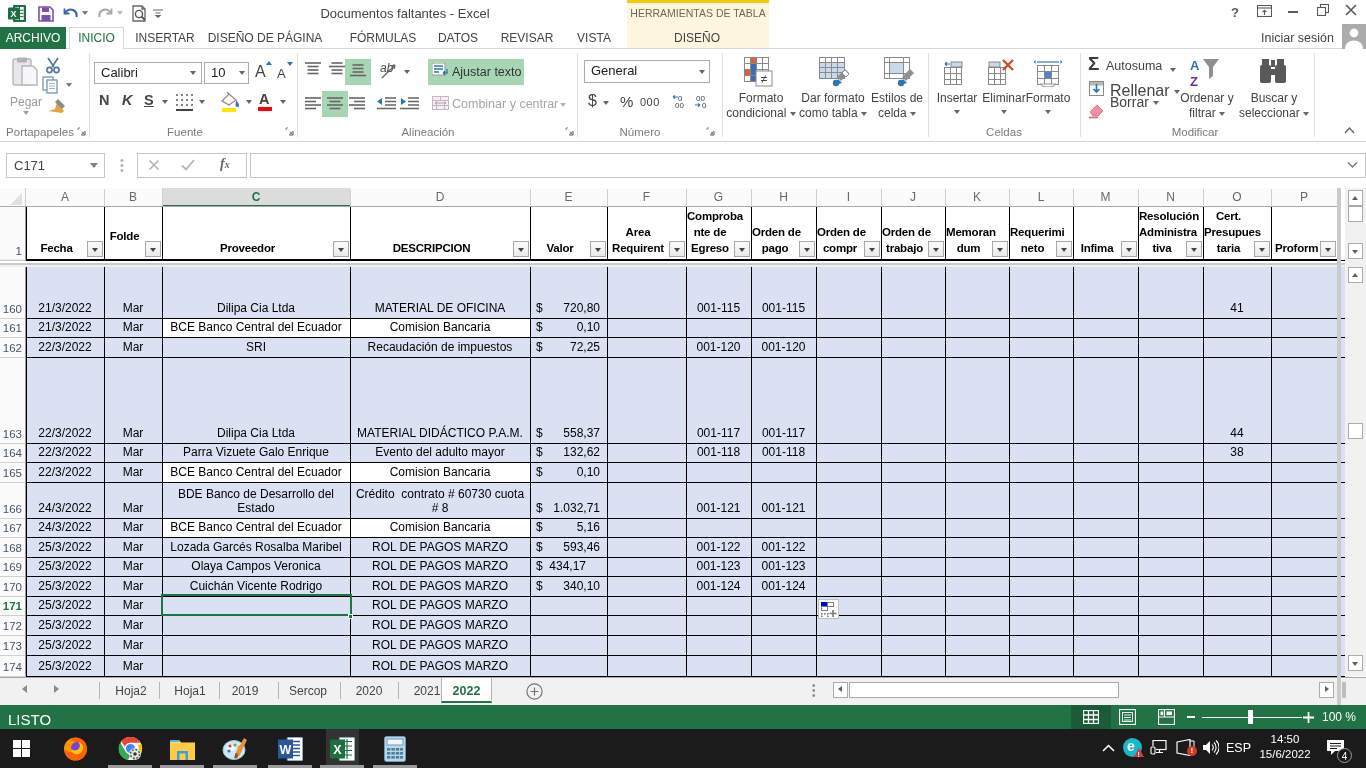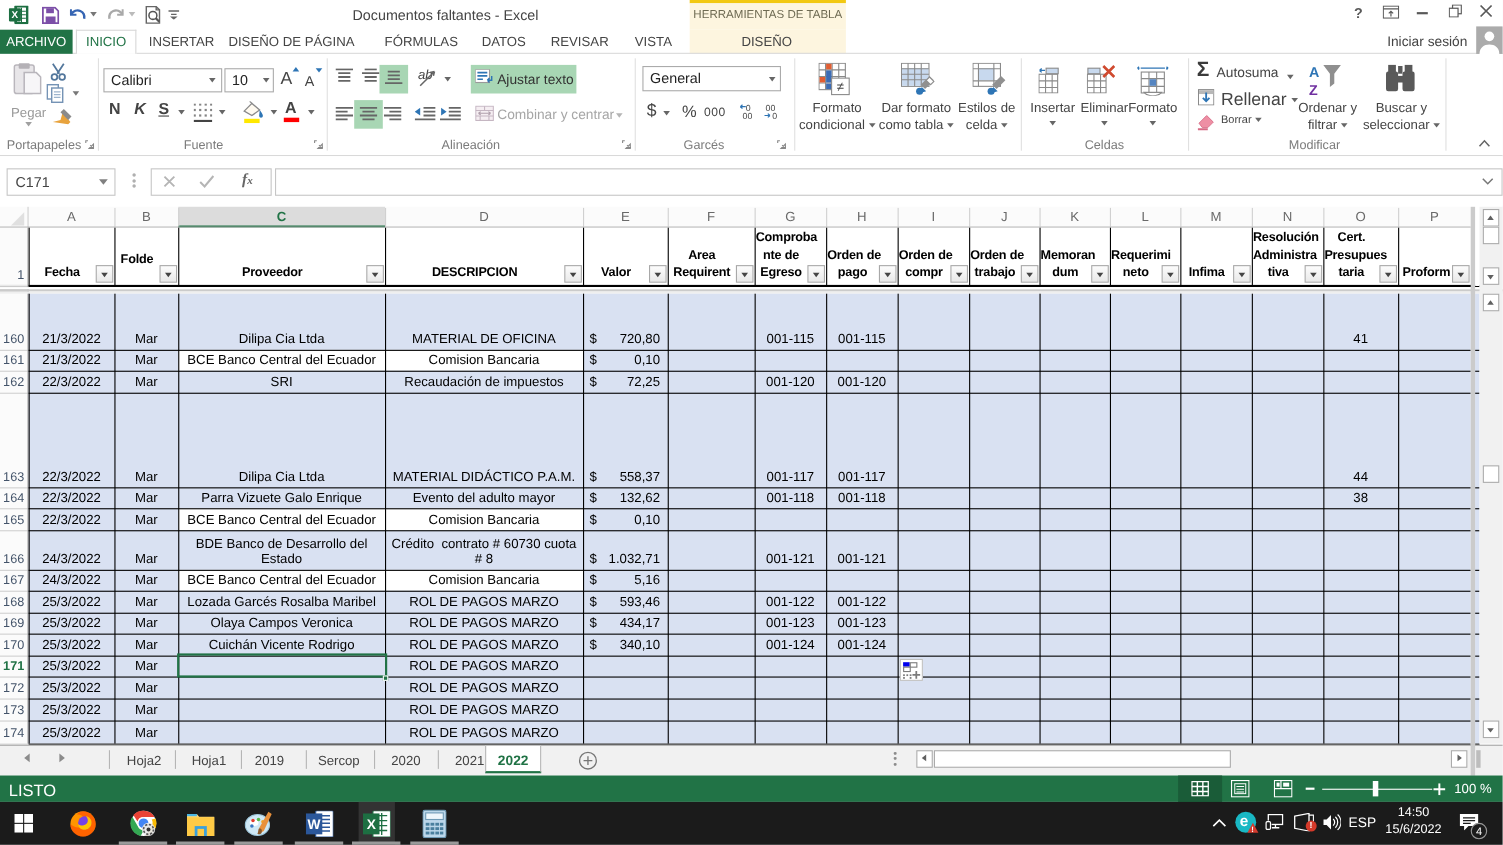--- a/index.html
+++ b/index.html
@@ -100,21 +100,21 @@
 <div class="a" style="left:89px;top:53px;width:1px;height:84px;background:#e0e0e0"></div>
 <div class="a" style="left:297px;top:53px;width:1px;height:84px;background:#e0e0e0"></div>
 <div class="a" style="left:577px;top:53px;width:1px;height:84px;background:#e0e0e0"></div>
 <div class="a" style="left:722px;top:53px;width:1px;height:84px;background:#e0e0e0"></div>
 <div class="a" style="left:928px;top:53px;width:1px;height:84px;background:#e0e0e0"></div>
 <div class="a" style="left:1080px;top:53px;width:1px;height:84px;background:#e0e0e0"></div>
 <div class="a" style="left:1314px;top:53px;width:1px;height:84px;background:#e0e0e0"></div>
 <div class="a gl" style="left:40px;top:126px;width:160px;margin-left:-80px;text-align:center;font-size:12px">Portapapeles</div>
 <div class="a gl" style="left:185px;top:126px;width:160px;margin-left:-80px;text-align:center;font-size:12px">Fuente</div>
 <div class="a gl" style="left:428px;top:126px;width:160px;margin-left:-80px;text-align:center;font-size:12px">Alineación</div>
-<div class="a gl" style="left:640px;top:126px;width:160px;margin-left:-80px;text-align:center;font-size:12px">Garcés</div>
+<div class="a gl" style="left:640px;top:126px;width:160px;margin-left:-80px;text-align:center;font-size:12px">Número</div>
 <div class="a gl" style="left:823px;top:144px;width:160px;margin-left:-80px;text-align:right;font-size:12px">Estilos</div>
 <div class="a gl" style="left:1004px;top:126px;width:160px;margin-left:-80px;text-align:center;font-size:12px">Celdas</div>
 <div class="a gl" style="left:1195px;top:126px;width:160px;margin-left:-80px;text-align:center;font-size:12px">Modificar</div>
 <svg class="a" style="left:77px;top:127px" width="9" height="9" viewBox="0 0 9 9">
 <path d="M1 3V1h2M5 8h3V5M5 5l3 3M4 8l4-4v4z" fill="none" stroke="#888" stroke-width="1"></path>
   </svg>
 <svg class="a" style="left:285px;top:127px" width="9" height="9" viewBox="0 0 9 9">
 <path d="M1 3V1h2M5 8h3V5M5 5l3 3M4 8l4-4v4z" fill="none" stroke="#888" stroke-width="1"></path>
   </svg>
 <svg class="a" style="left:565px;top:127px" width="9" height="9" viewBox="0 0 9 9">
@@ -340,21 +340,21 @@
 <rect x="0.5" y="0.5" width="14" height="14" fill="#fff" stroke="#8a8a8a"></rect>
     <rect x="1" y="1" width="13" height="3.5" fill="#b8b8b8"></rect>
 <path d="M7.5 3v8M4.5 8l3 3 3-3" fill="none" stroke="#2e75b5" stroke-width="1.7"></path>
   </svg>
 <div class="a" style="left:1110px;top:82px;font-size:16px;color:#444">Rellenar <span class="dd"></span></div>
 <svg class="a" style="left:1087px;top:104px" width="18" height="15" viewBox="0 0 18 15">
 <path d="M3 8L10 1l6 6-5 5H6z" fill="#ee8fa4"></path>
 <path d="M3 8L10 1l6 6-5 5H6z" fill="none" stroke="#d76a85" stroke-width="0.8"></path>
 <path d="M2 13.5h9" stroke="#d76a85" stroke-width="1.6"></path>
   </svg>
-<div class="a" style="left:1110px;top:104px;font-size:10px;color:#444">Borrar <span class="dd"></span></div>
+<div class="a" style="left:1110px;top:94px;font-size:14px;color:#444">Borrar <span class="dd"></span></div>
 <svg class="a" style="left:1190px;top:57px" width="30" height="32" viewBox="0 0 30 32">
 <text x="0" y="13" font-size="13" font-weight="bold" fill="#2e75b5" font-family="Liberation Sans">A</text>
 <text x="0" y="29" font-size="13" font-weight="bold" fill="#7030a0" font-family="Liberation Sans">Z</text>
 <path d="M13 2h16l-6 8v9l-4 3v-12z" fill="#8f8f8f"></path>
   </svg>
 <div class="iclbl" style="left:1157px;top:91px;width:100px">Ordenar y<br>filtrar <span class="dd"></span></div>
 <svg class="a" style="left:1258px;top:57px" width="30" height="30" viewBox="0 0 30 30">
 <g fill="#595959">
       <rect x="2" y="8" width="11" height="18" rx="2"></rect>
       <rect x="17" y="8" width="11" height="18" rx="2"></rect>
@@ -629,21 +629,21 @@
 <div class="celltx ctr" style="left:350px;width:180px;top:539.5px">ROL DE PAGOS MARZO</div>
 <div class="celltx" style="left:536px;top:539.5px">$</div>
 <div class="celltx rgt" style="left:530px;width:70px;top:539.5px">593,46</div>
 <div class="celltx ctr" style="left:686px;width:65px;top:539.5px">001-122</div>
 <div class="celltx ctr" style="left:751px;width:65px;top:539.5px">001-122</div>
 <div class="celltx ctr" style="left:26px;width:78px;top:559px">25/3/2022</div>
 <div class="celltx ctr" style="left:104px;width:58px;top:559px">Mar</div>
 <div class="celltx ctr" style="left:162px;width:188px;top:559px">Olaya Campos Veronica</div>
 <div class="celltx ctr" style="left:350px;width:180px;top:559px">ROL DE PAGOS MARZO</div>
 <div class="celltx" style="left:536px;top:559px">$</div>
-<div class="celltx rgt" style="left:530px;width:70px;top:559px">434,17</div>
+<div class="celltx rgt" style="left:516px;width:70px;top:559px">434,17</div>
 <div class="celltx ctr" style="left:686px;width:65px;top:559px">001-123</div>
 <div class="celltx ctr" style="left:751px;width:65px;top:559px">001-123</div>
 <div class="celltx ctr" style="left:26px;width:78px;top:578.5px">25/3/2022</div>
 <div class="celltx ctr" style="left:104px;width:58px;top:578.5px">Mar</div>
 <div class="celltx ctr" style="left:162px;width:188px;top:578.5px">Cuichán Vicente Rodrigo</div>
 <div class="celltx ctr" style="left:350px;width:180px;top:578.5px">ROL DE PAGOS MARZO</div>
 <div class="celltx" style="left:536px;top:578.5px">$</div>
 <div class="celltx rgt" style="left:530px;width:70px;top:578.5px">340,10</div>
 <div class="celltx ctr" style="left:686px;width:65px;top:578.5px">001-124</div>
 <div class="celltx ctr" style="left:751px;width:65px;top:578.5px">001-124</div>

